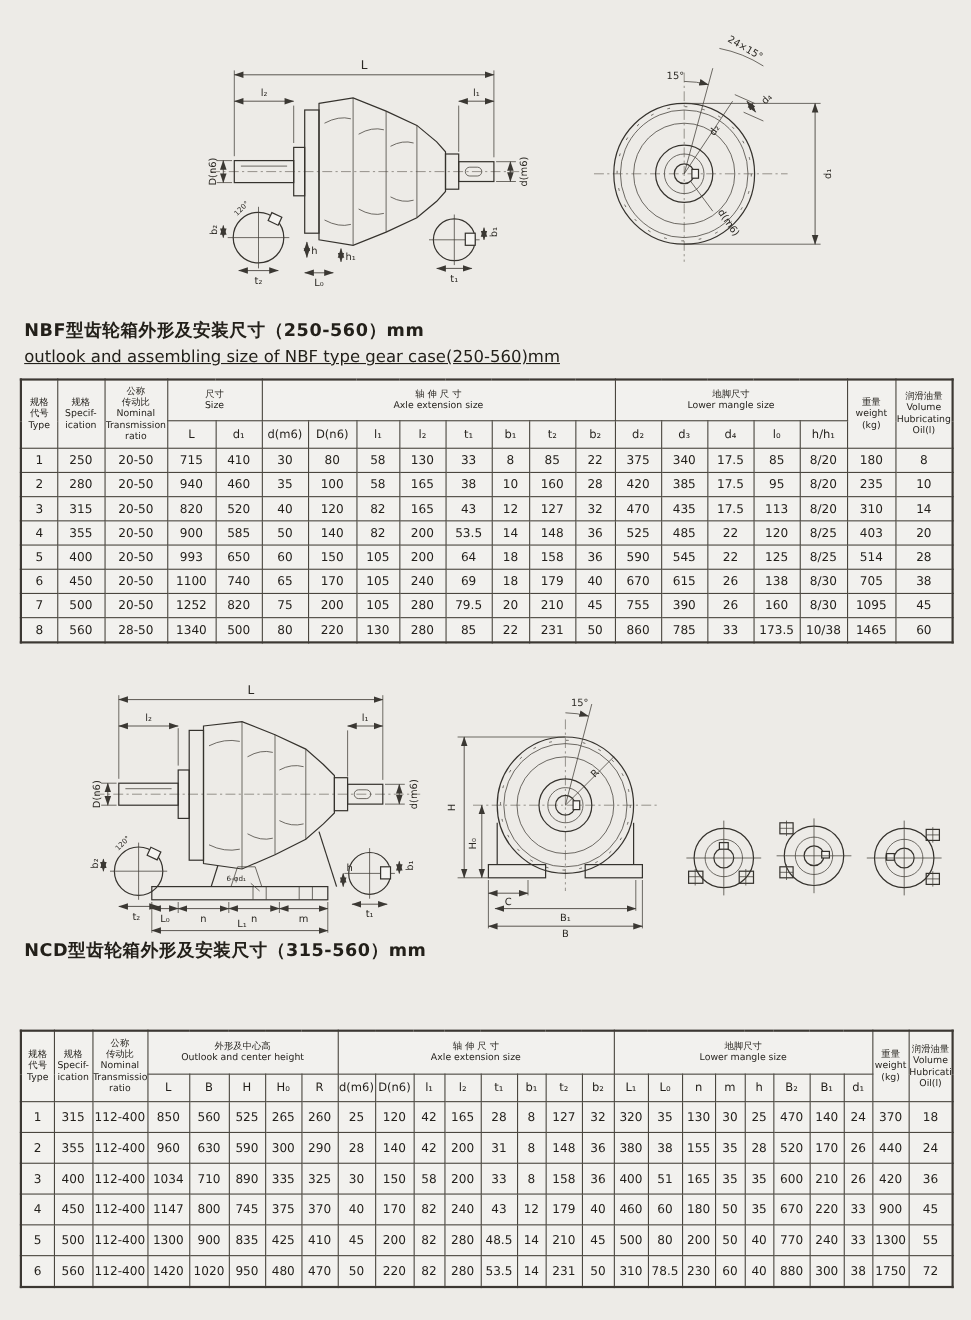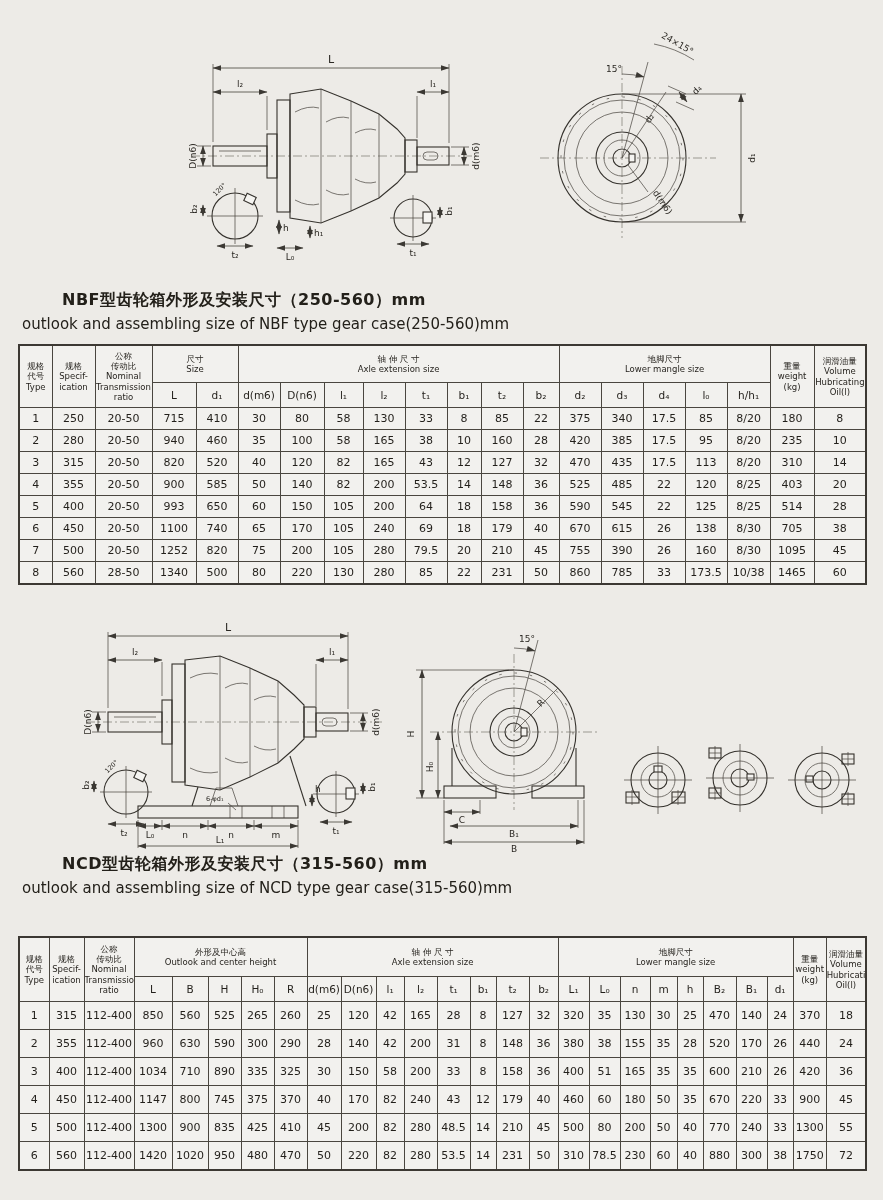--- a/index.html
+++ b/index.html
@@ -5,22 +5,22 @@
   html,body{margin:0;padding:0;}
   body{
     width:883px;height:1200px;position:relative;overflow:hidden;
     background:#edebe7;
     font-family:"DejaVu Sans","Liberation Sans",sans-serif;
     color:#2a2723;
   }
   .sheet{position:absolute;inset:0;}
   
   .title-block{position:absolute;left:22px;line-height:1.55;}
-  .title-zh{font-size:16px;font-weight:bold;color:#23201a;letter-spacing:.5px;margin-left:40px;}
-  .title-en{font-size:15px;color:#23201a;}
+  .title-zh{font-size:16px;font-weight:bold;color:#23201a;letter-spacing:.5px;}
+  .title-en{font-size:15px;color:#23201a;text-decoration:underline;}
   
   .tbl-wrap{position:absolute;left:18px;width:847px;}
   table.spec{border-collapse:collapse;table-layout:fixed;width:847px;background:#f2f1ee;
     border:2px solid #3c3833;}
   table.spec th,table.spec td{border:1px solid #4a463f;text-align:center;vertical-align:middle;
     padding:0;overflow:hidden;color:#221f1a;}
   table.spec th{font-weight:normal;}
   tr.ghead th{font-size:8.5px;line-height:1.2;padding:1px 0;}
   tr.chead th{font-size:10.5px;height:24px;}
   .t1 tr.ghead th{height:34px;}
@@ -589,21 +589,20 @@
   <rect class="ln" x="230" y="28" width="12" height="10"></rect>
   <rect class="ln" x="230" y="68" width="12" height="10"></rect>
   <line class="thin" x1="230" y1="33" x2="242" y2="33"></line>
       <line class="thin" x1="236" y1="26" x2="236" y2="40"></line>
   <line class="thin" x1="230" y1="73" x2="242" y2="73"></line>
       <line class="thin" x1="236" y1="66" x2="236" y2="80"></line>
 </svg>
 
 <div class="title-block" style="top:852px">
   <div class="title-zh">NCD型齿轮箱外形及安装尺寸（315-560）mm</div>
-  <div class="title-en">outlook and assembling size of NCD type gear case(315-560)mm</div>
 </div>
 
 <div class="tbl-wrap" style="top:936px">
 <table class="spec t2">
   <colgroup>
     <col style="width:30px">
           <col style="width:35px">
           <col style="width:50px">
     <col style="width:38px">
           <col style="width:36px">

